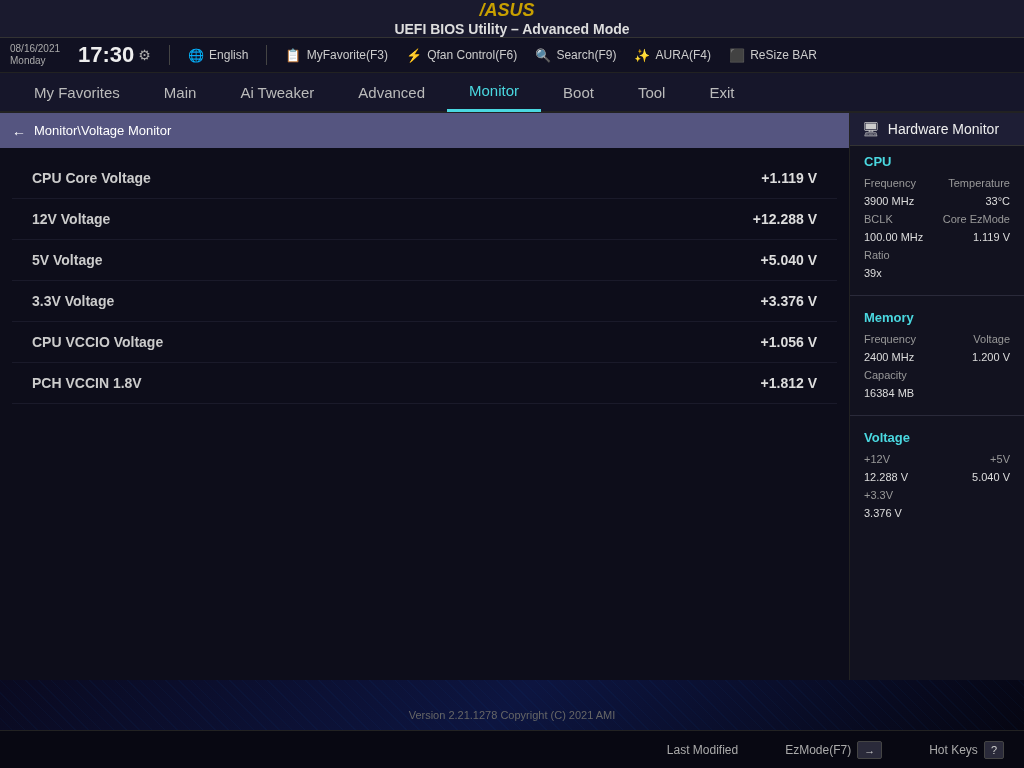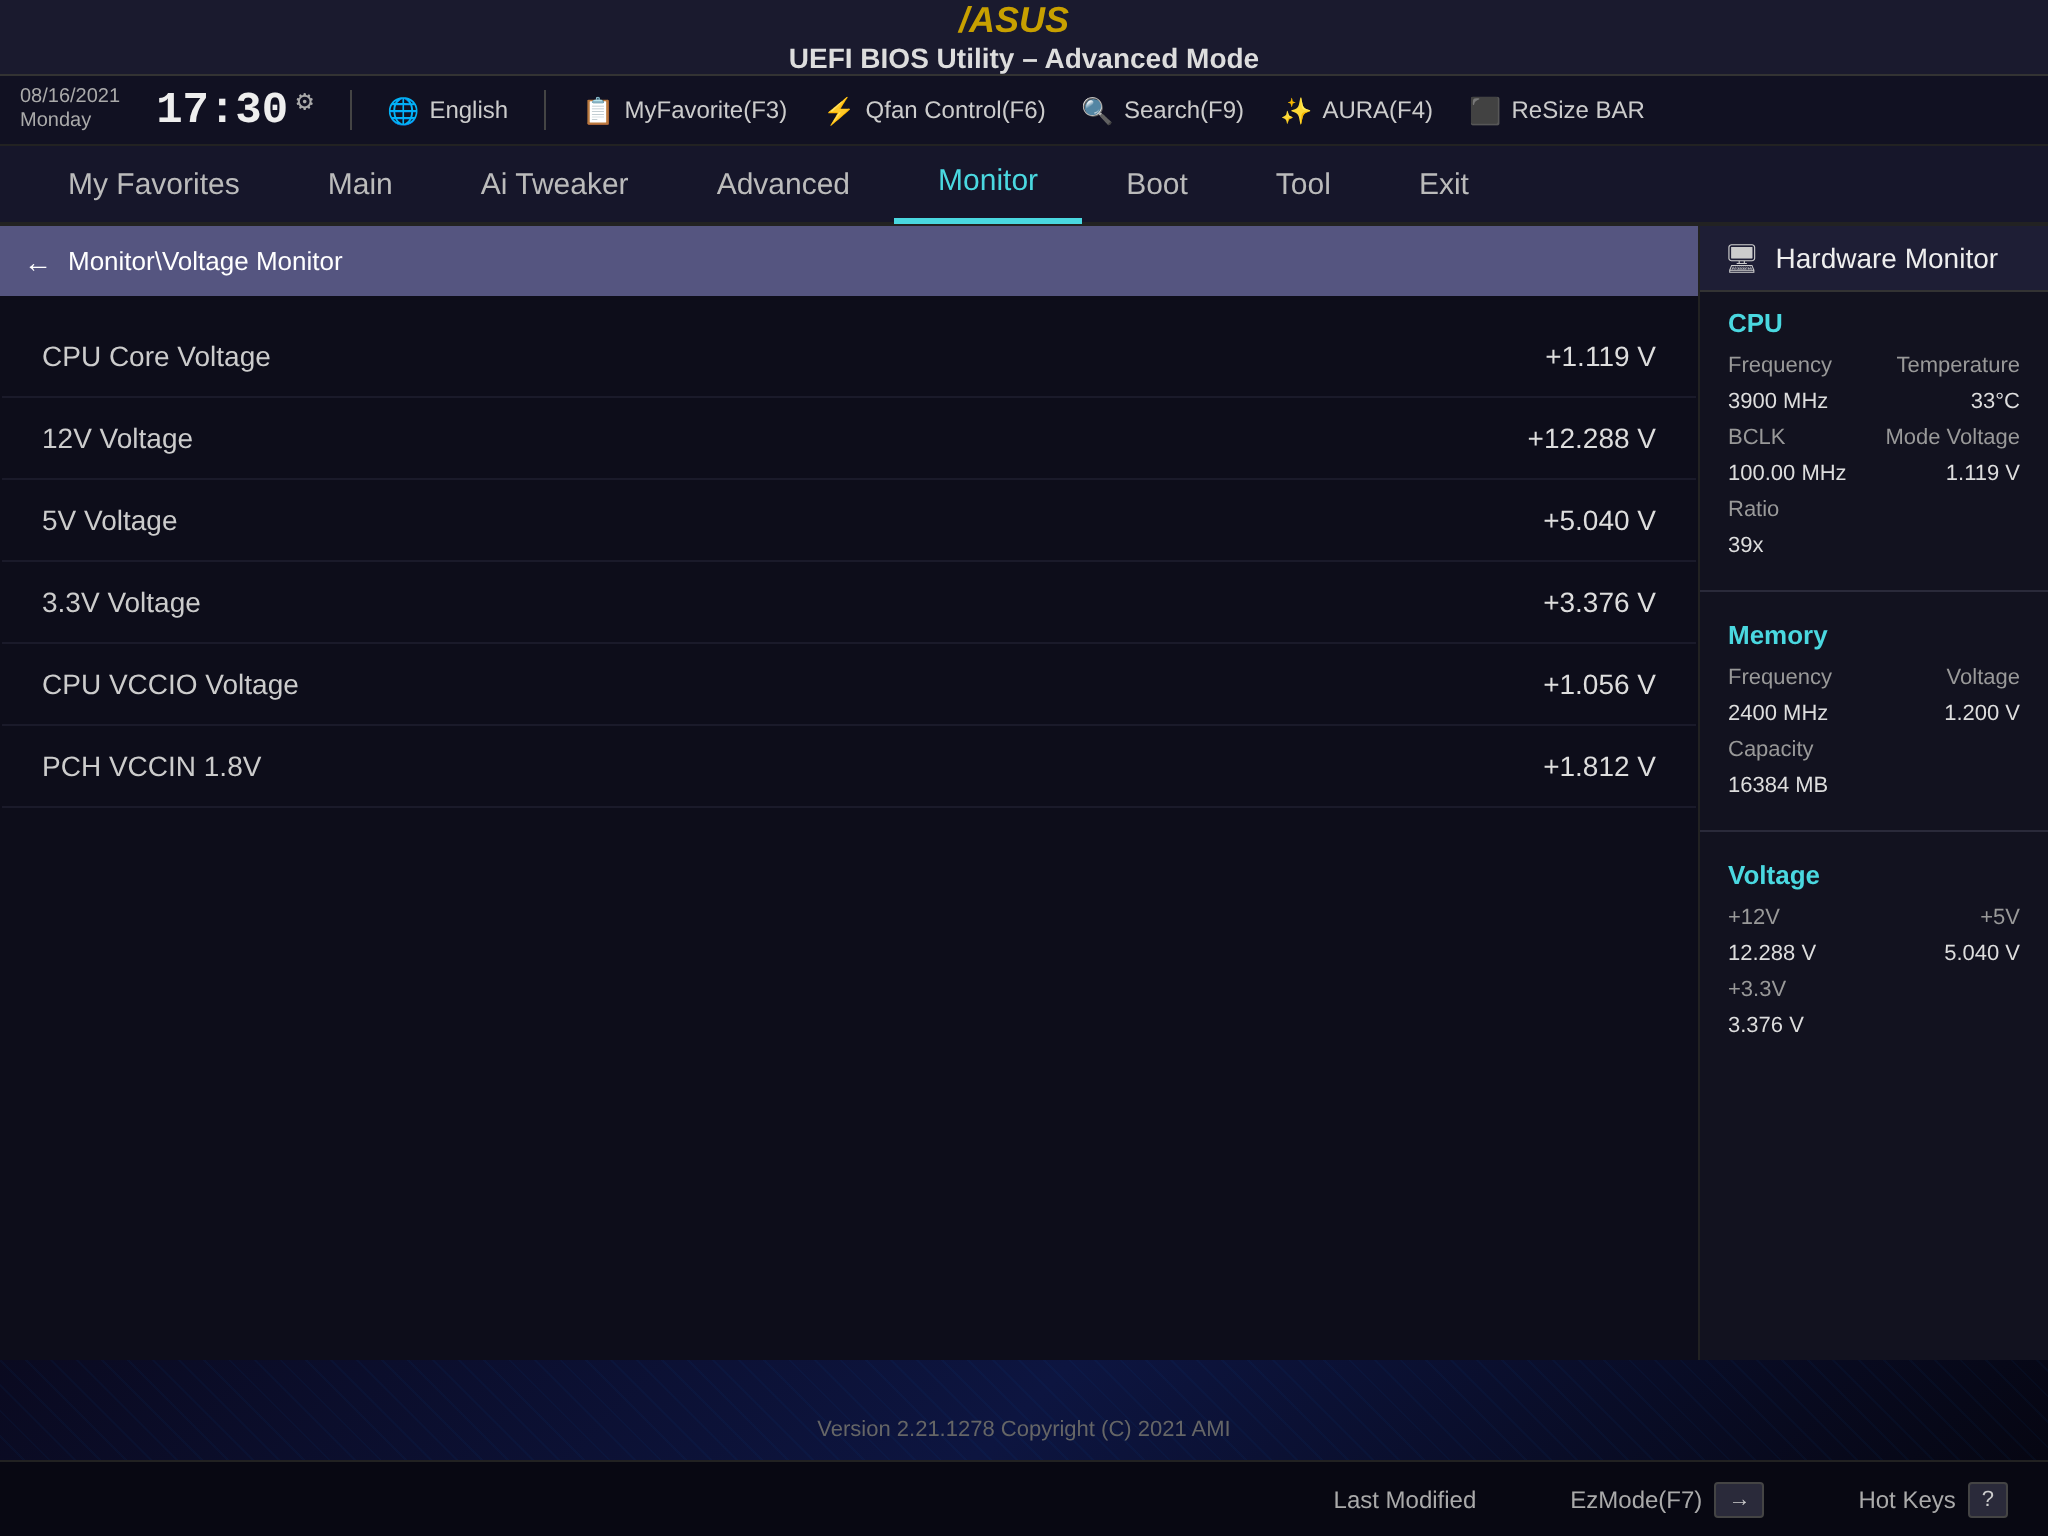--- a/index.html
+++ b/index.html
@@ -48,22 +48,22 @@
     }
     .datetime {
       display: flex;
       flex-direction: column;
       font-size: 10px;
       color: #aaa;
       line-height: 1.2;
     }
     .clock {
       display: flex;
+      align-items: center;
       gap: 4px;
-      font-family: Liberation Mono, monospace;
     }
     .clock-time {
       font-size: 22px;
       color: #eee;
       font-weight: bold;
     }
     .gear-icon {
       color: #aaa;
       font-size: 14px;
     }
@@ -130,22 +130,23 @@
       padding: 0 12px;
       gap: 8px;
       font-size: 13px;
       color: #fff;
     }
     .breadcrumb-arrow {
       font-size: 14px;
     }
 
     .voltage-list {
-      padding: 10px 1px;
+      padding: 10px 12px;
       flex: 1;
+      font-weight: bold;
     }
     .voltage-row {
       display: flex;
       justify-content: space-between;
       align-items: center;
       padding: 12px 20px;
       font-size: 14px;
       color: #ccc;
       border-bottom: 1px solid #1a1a2a;
     }
@@ -426,21 +427,21 @@
       <div class="hw-row">
         <span class="hw-label">Frequency</span>
         <span class="hw-label">Temperature</span>
       </div>
       <div class="hw-row">
         <span class="hw-value">3900 MHz</span>
         <span class="hw-value">33°C</span>
       </div>
       <div class="hw-row">
         <span class="hw-label">BCLK</span>
-        <span class="hw-label">Mode Voltage</span>
+        <span class="hw-label">Core EzMode</span>
       </div>
       <div class="hw-row">
         <span class="hw-value">100.00 MHz</span>
         <span class="hw-value">1.119 V</span>
       </div>
       <div class="hw-row">
         <span class="hw-label">Ratio</span>
       </div>
       <div class="hw-row">
         <span class="hw-value">39x</span>

